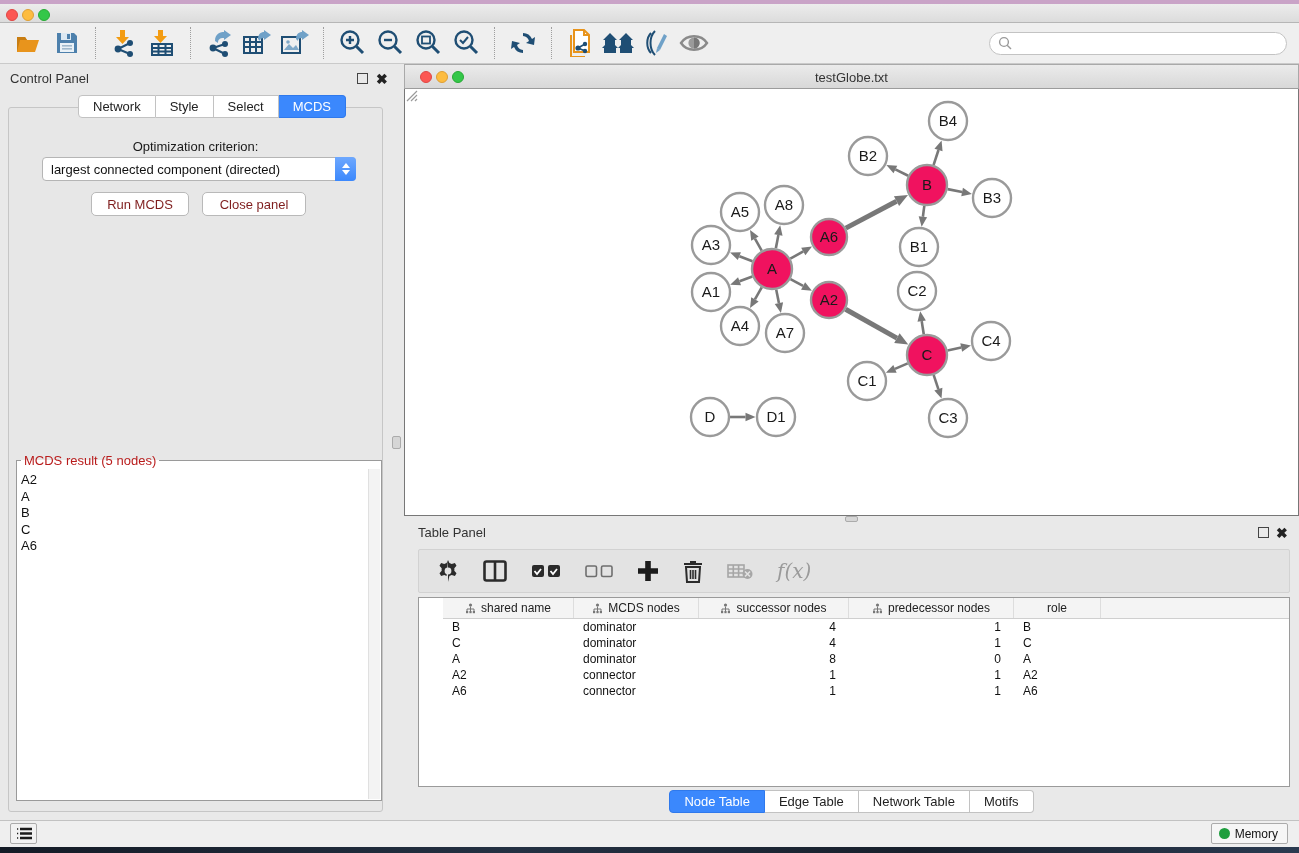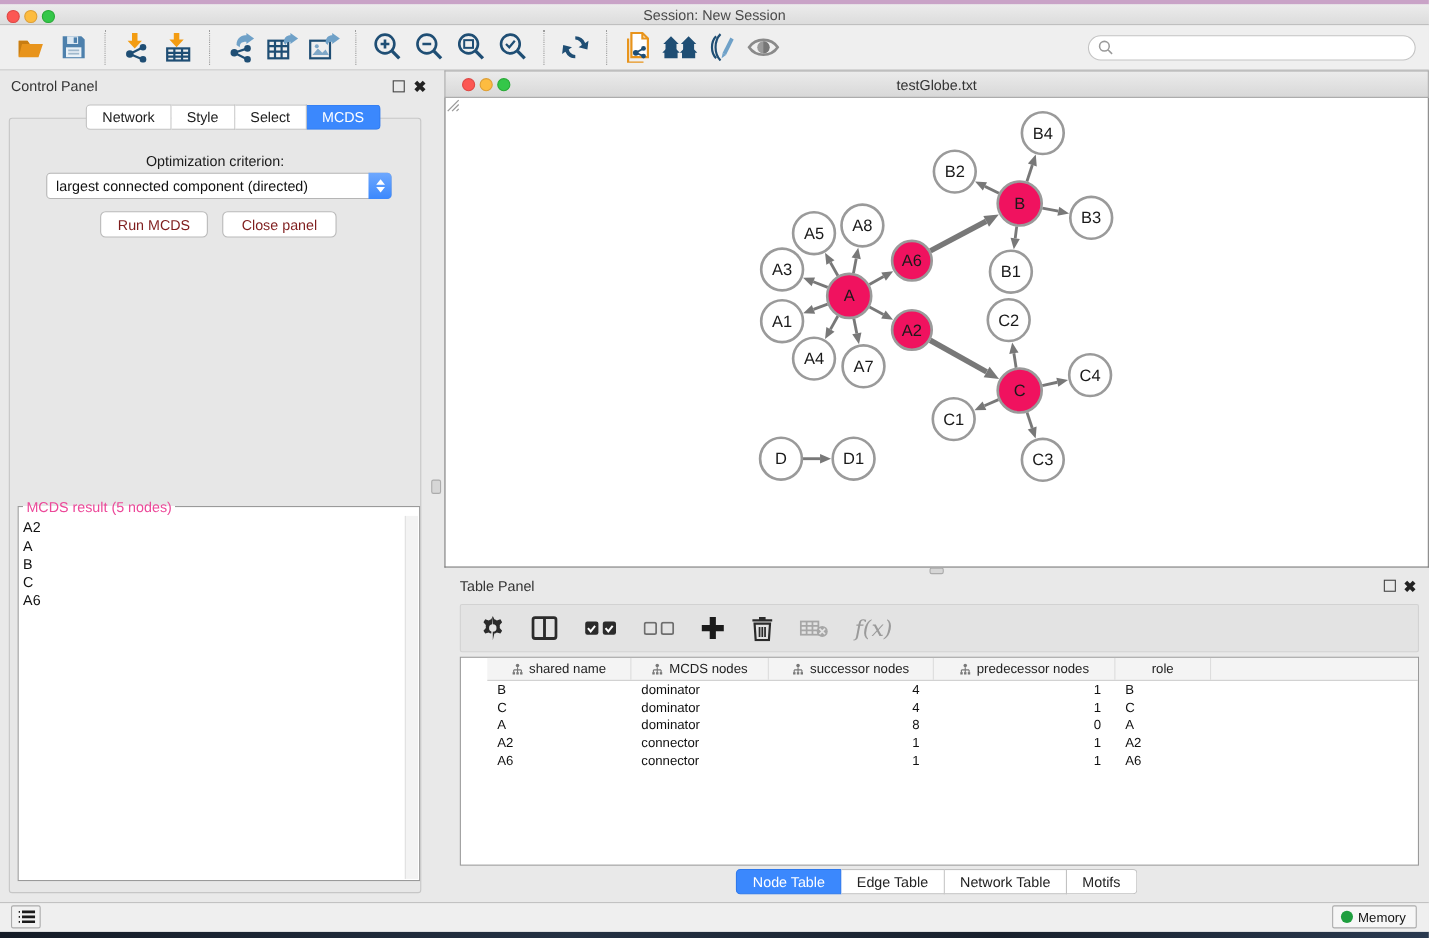--- a/index.html
+++ b/index.html
@@ -42,21 +42,21 @@
   .combo .combo-text { flex:1; font-size:13px; color:#111; padding-left:8px; white-space:nowrap; overflow:hidden; }
   .combo .stepper { width:21px; height:24px; margin:-1px -1px -1px 0; background:linear-gradient(#6EA8FE,#3B88FD); border-radius:0 4px 4px 0; display:flex; flex-direction:column; align-items:center; justify-content:center; gap:2px; }
   .arr-up { width:0; height:0; border-left:4px solid transparent; border-right:4px solid transparent; border-bottom:5px solid #fff; }
   .arr-dn { width:0; height:0; border-left:4px solid transparent; border-right:4px solid transparent; border-top:5px solid #fff; }
 
   .btn { position:absolute; height:24px; background:#fff; border:1px solid #B9B9B9; border-radius:5px; font-size:13px; color:#7f1d1d; display:flex; align-items:center; justify-content:center; }
   .btn-run { left:91px; top:192px; width:98px; }
   .btn-close { left:202px; top:192px; width:104px; }
 
   fieldset.result-group { position:absolute; left:16px; top:453px; width:366px; height:348px; border:1px solid #9a9a9a; background:#fff; padding:0; }
-  fieldset.result-group legend { font-size:13px; color:#ec4899; margin-left:4px; padding:0 3px; background:transparent; }
+  fieldset.result-group legend { font-size:13px; color:#b91c1c; margin-left:4px; padding:0 3px; background:transparent; }
   .result-list { position:absolute; left:1px; top:2px; right:13px; bottom:1px; background:#fff; font-size:13px; color:#111; padding:2px 0 0 3px; line-height:16.5px; }
   .result-scroll { position:absolute; top:1px; right:1px; bottom:1px; width:12px; background:#F3F3F3; border-left:1px solid #E0E0E0; }
 
   .v-grip { left:392px; top:436px; width:9px; height:13px; background:#D6D6D6; border:1px solid #ABABAB; border-radius:2px; }
 
   
   .net-titlebar { left:404px; top:64px; width:895px; height:25px; background:linear-gradient(#EBEBEB,#D8D8D8); border:1px solid #A9A9A9; border-bottom:1px solid #9c9c9c; }
   .net-titlebar .title { position:absolute; left:0; right:0; top:5px; text-align:center; font-size:13px; color:#333; }
   .net-tl { position:absolute; border-radius:50%; width:12px; height:12px; top:6px; }
   .net-canvas { left:404px; top:89px; width:895px; height:427px; background:#fff; border:1px solid #777; border-top:none; }
@@ -89,21 +89,20 @@
 </head>
 <body>
 
 <div class="abs desk-top"></div>
 <div class="abs desk-bottom"></div>
 
 <div class="abs titlebar">
   <span class="tl red"></span>
   <span class="tl yellow"></span>
   <span class="tl green"></span>
-  <div class="title">Session: New Session</div>
 </div>
 
 <div class="abs toolbar">
   <div class="tb-btn">
     <svg width="28" height="24" viewBox="0 0 28 24">
         <path d="M2 6 L10 6 L12 9 L24 9 L20 21 L2 21 Z" fill="#E8941C"></path>
         <path d="M2 6 L2 21 L5 9 L12 9 L10 6 Z" fill="#C87D12"></path>
       </svg>
   </div>
   <div class="tb-btn">

